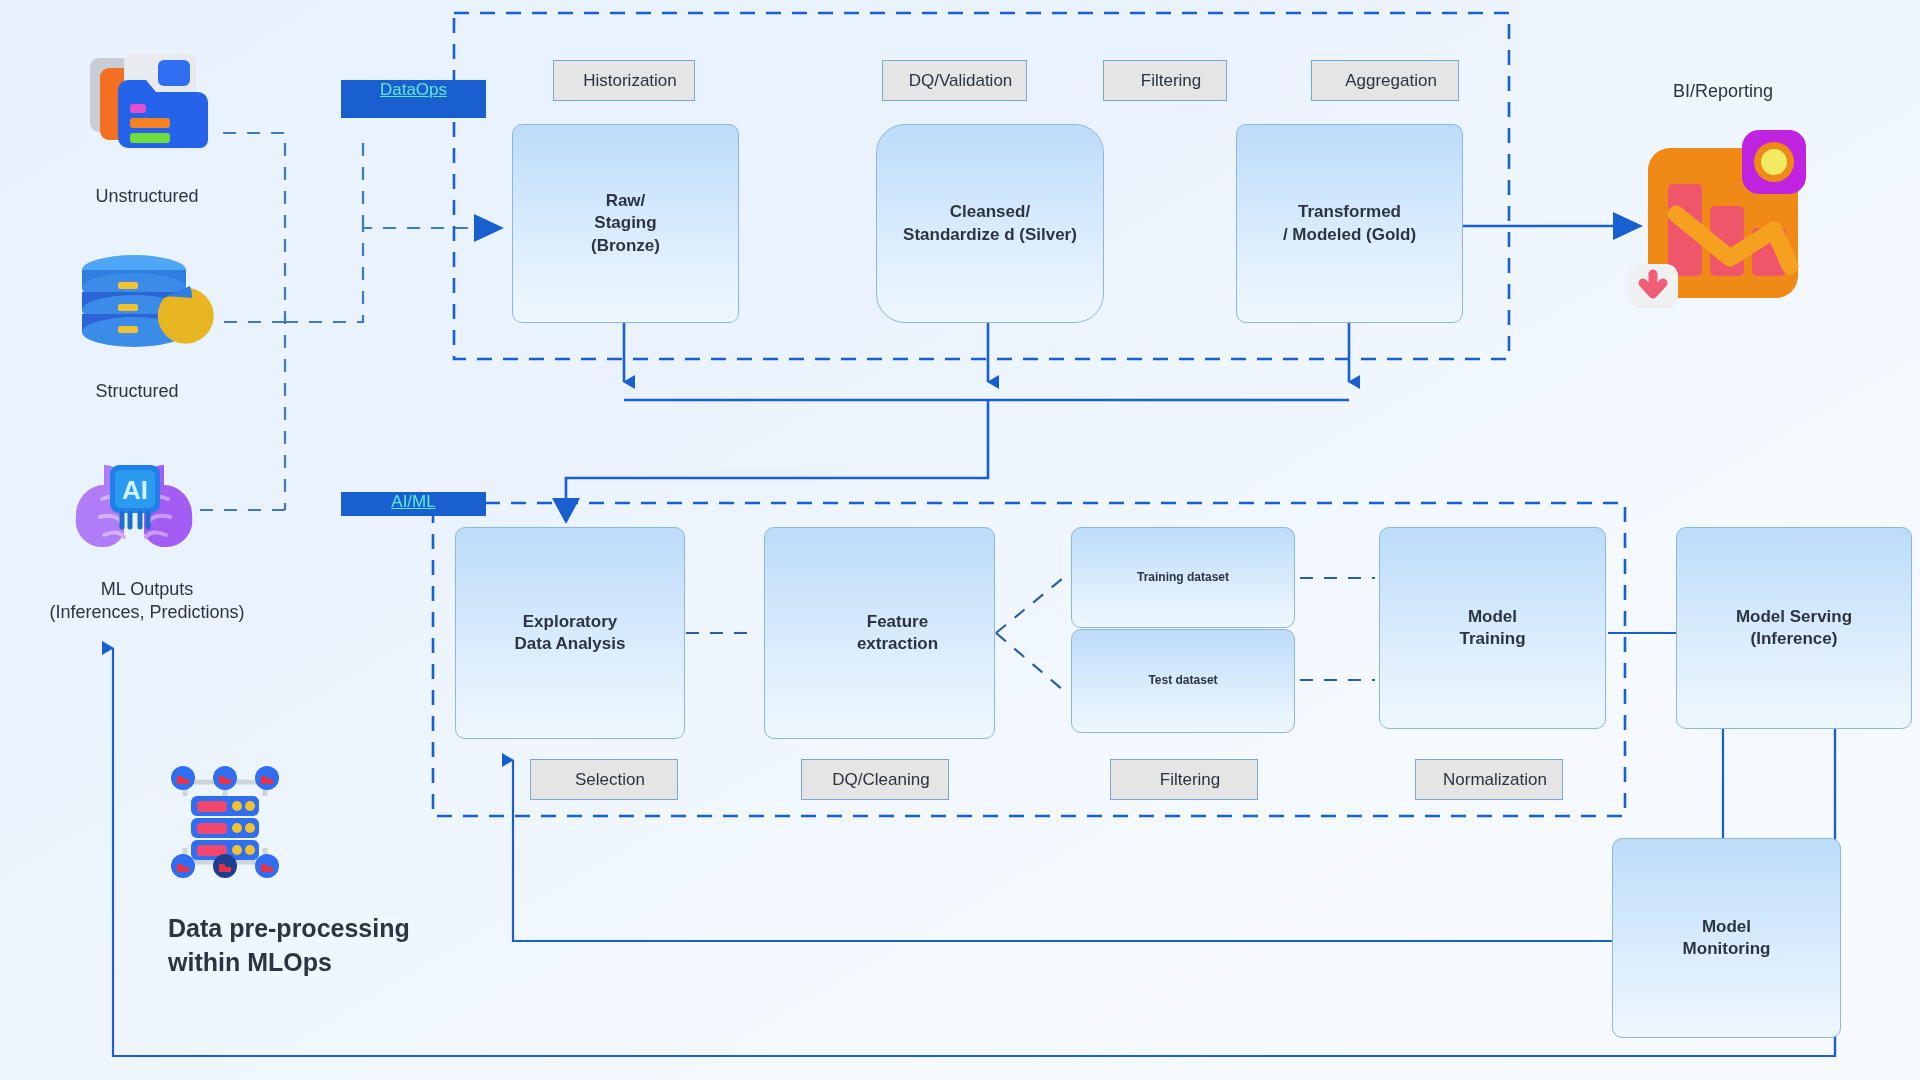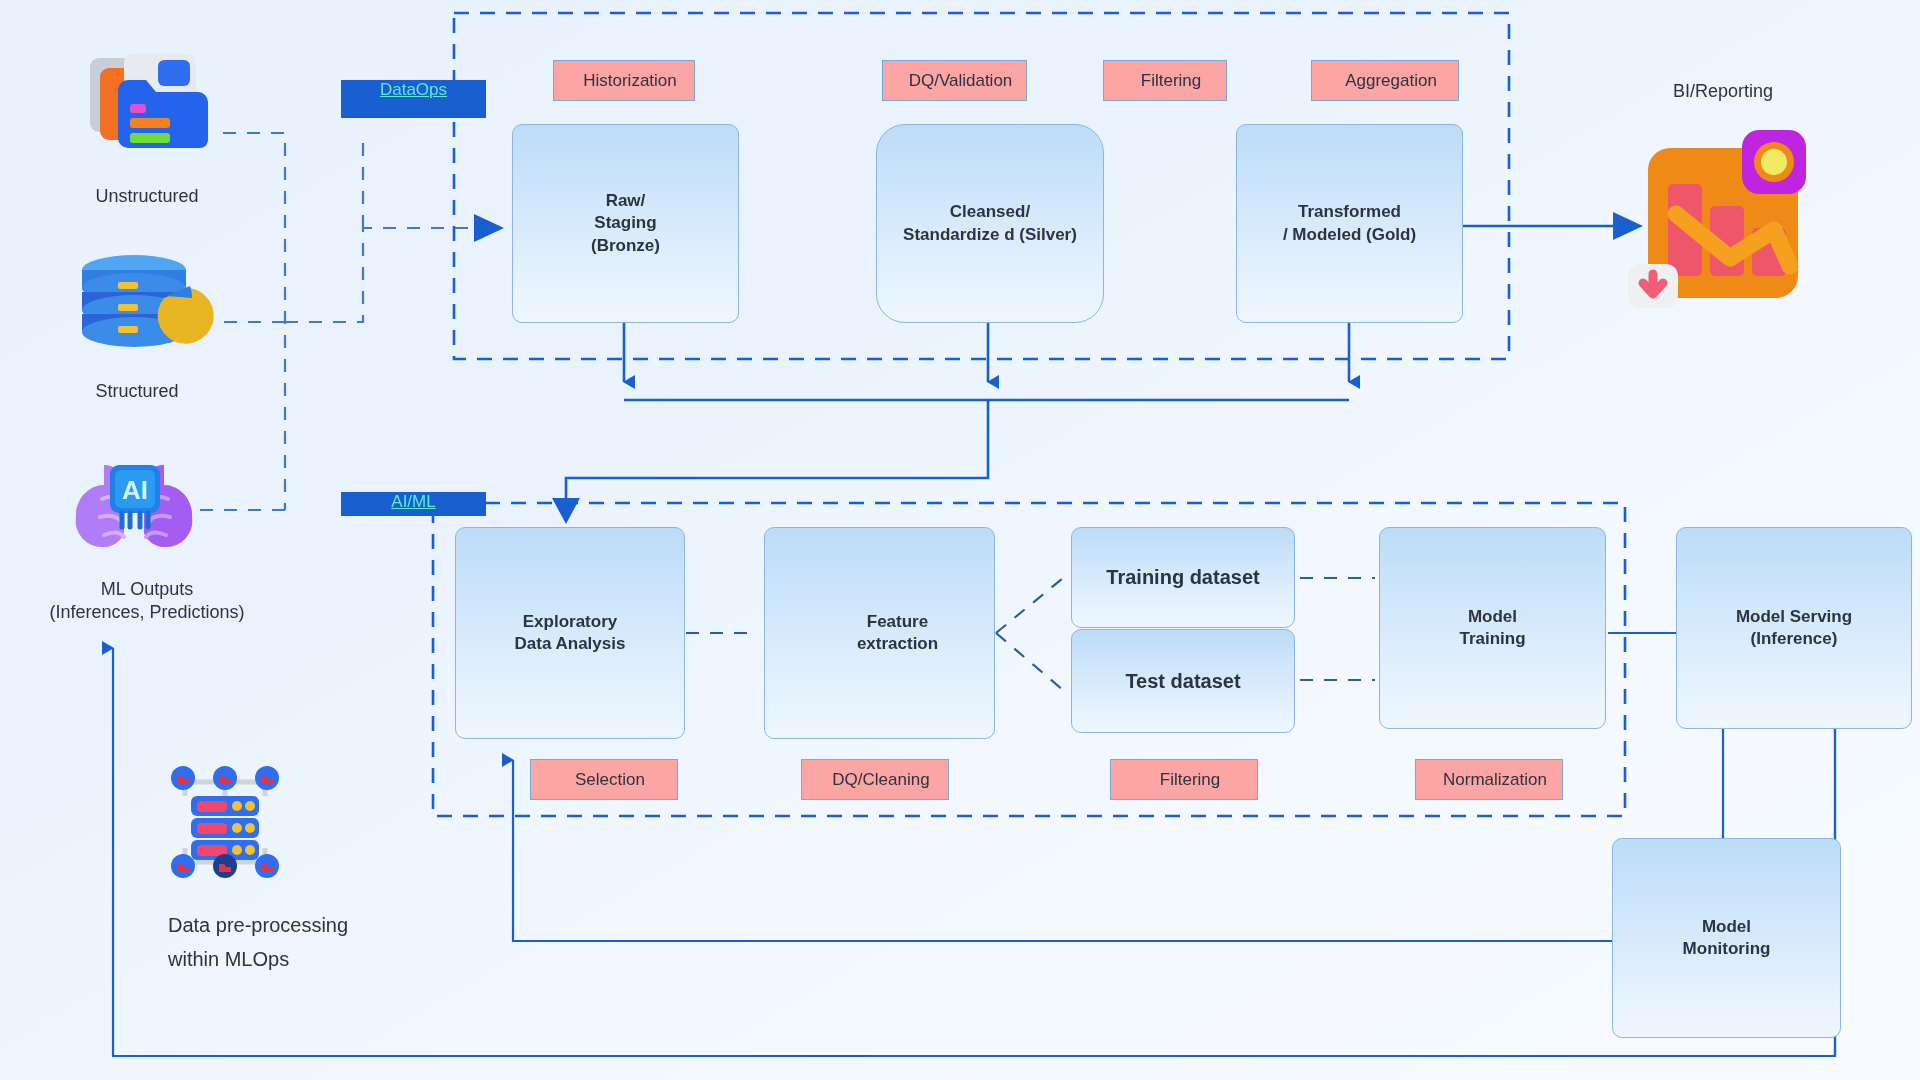--- a/index.html
+++ b/index.html
@@ -17,47 +17,47 @@
   
   .node{
     position:absolute;
     border:1px solid #8cb6e0;
     border-radius:10px;
     background:linear-gradient(180deg,#bcdcf8 0%,#cfe6fb 35%,#e4f1fd 75%,#eef7fe 100%);
     box-sizing:border-box;
     display:flex;align-items:center;justify-content:center;text-align:center;
     font-weight:bold;font-size:17px;line-height:1.32;color:#2b3440;
   }
-  .node.small{font-size:20px;}
+  .node.small{font-size:12px;}
   .node .lbl{padding:0 8px;white-space:pre-line;}
 
   
   .chip{
     position:absolute;
     border:1px solid #7aa8d6;
-    background:#fca5a5;
+    background:#e5e5e5;
     box-sizing:border-box;
     display:flex;align-items:center;justify-content:center;
     font-size:17px;color:#2b3440;font-weight:normal;padding-left:12px;
   }
 
   
   .pill{
     position:absolute;
     background:#1a5fd0;
     color:#5eead4;
     display:flex;align-items:flex-start;justify-content:center;
     font-size:17px;
     box-sizing:border-box;
     text-decoration:underline;
   }
 
   
   .cap{position:absolute;font-size:18px;color:#2b3440;text-align:center;line-height:1.3;white-space:pre-line;}
-  .cap.big{font-size:20px;font-weight:normal;text-align:left;line-height:1.35;}
+  .cap.big{font-size:25px;font-weight:bold;text-align:left;line-height:1.35;}
 
   
   .icon{position:absolute;}
 </style>
 </head>
 <body>
 
 <div class="stage">
 
   <svg class="wires" viewBox="0 0 1920 1080">

